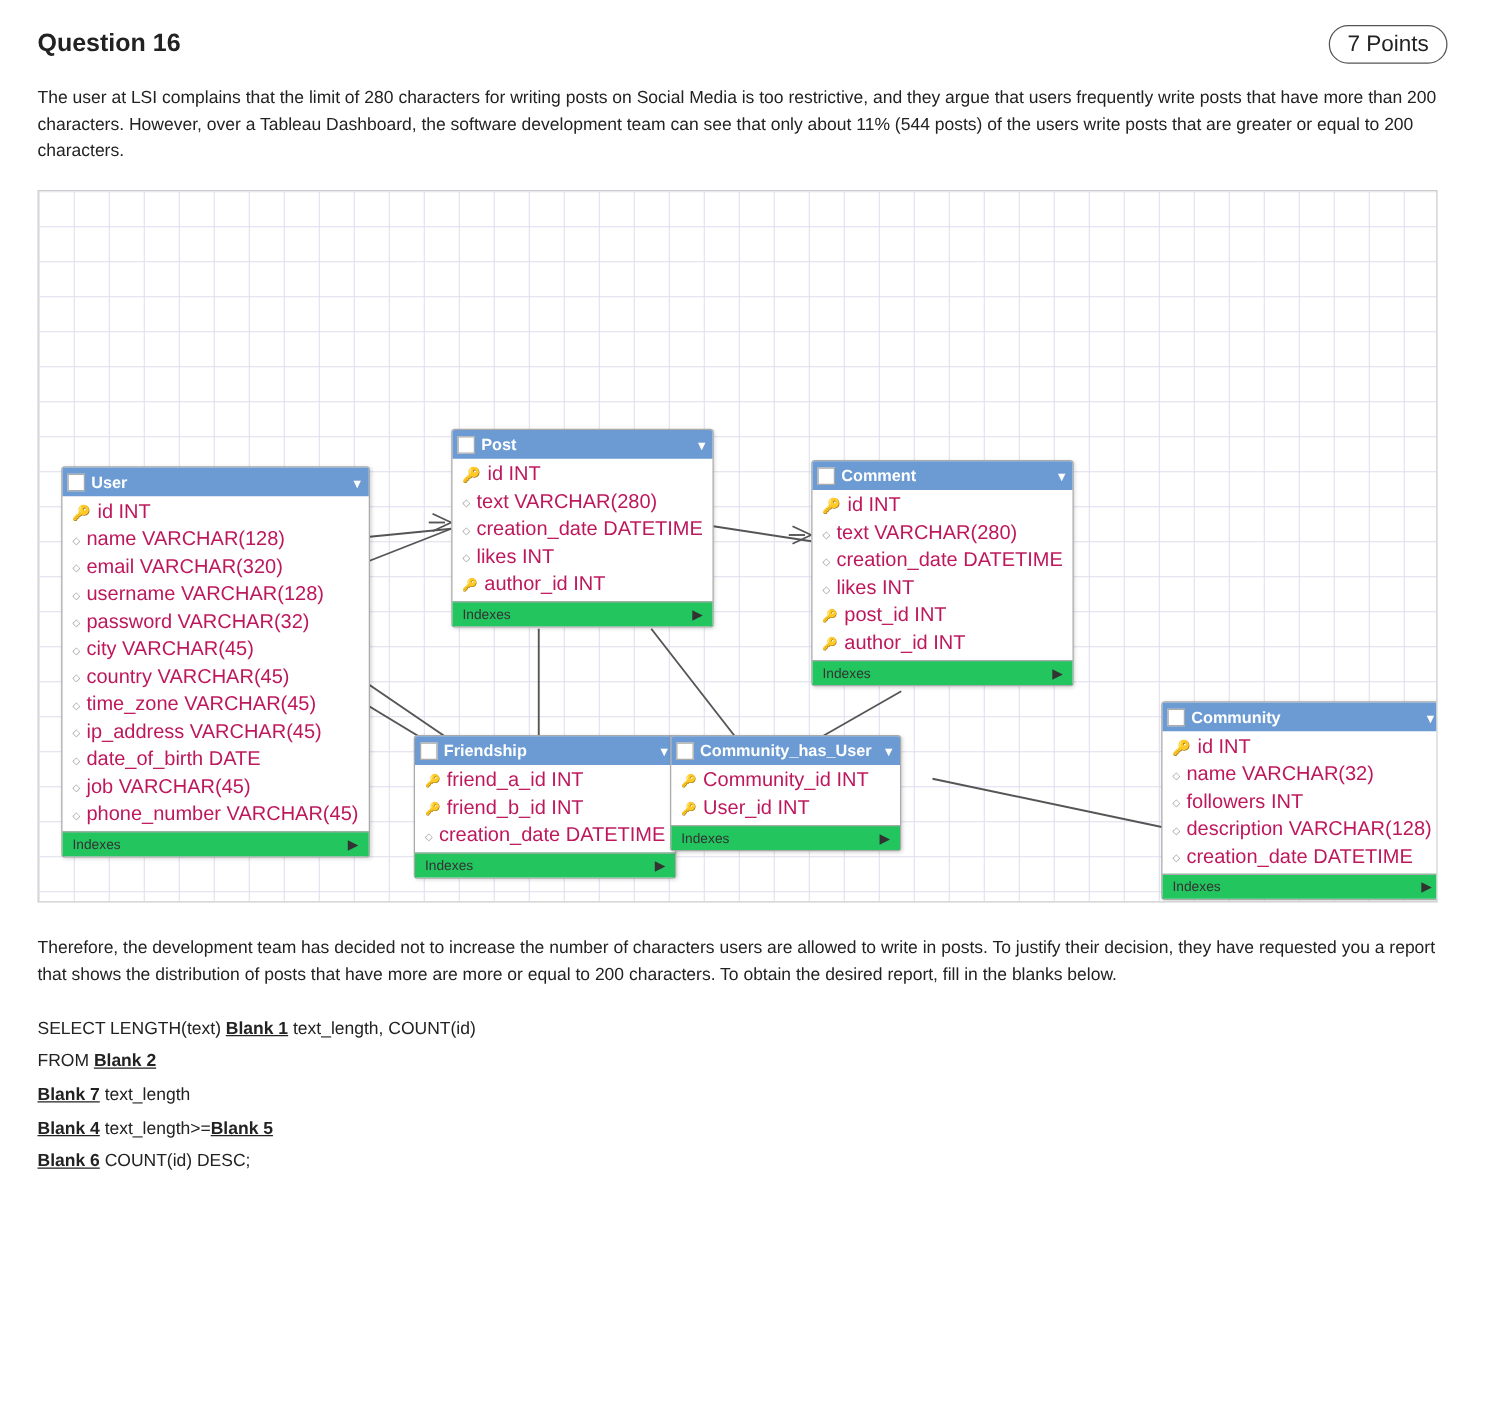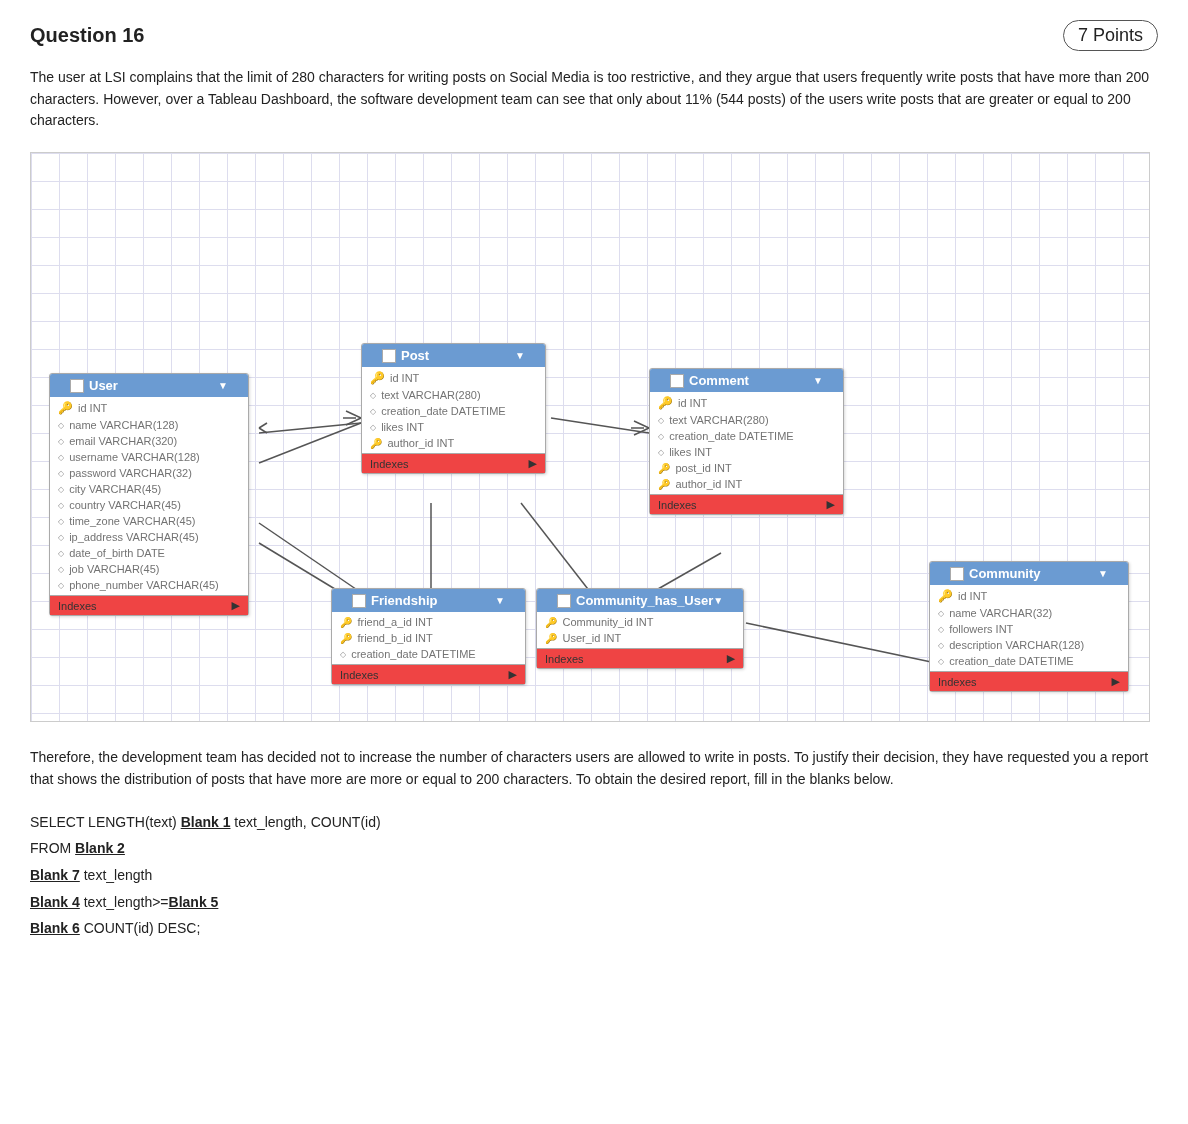--- a/index.html
+++ b/index.html
@@ -66,23 +66,23 @@
       border: 1px solid #aaa;
       border-radius: 3px;
       font-size: 12px;
       min-width: 170px;
       box-shadow: 1px 1px 3px rgba(0,0,0,0.15);
     }
 
     .db-table-header {
       background: #6b9bd2;
       color: #fff;
-      padding: 4px 20px;
+      padding: 4px 4px;
       display: flex;
-      align-items: center;
+      align-items: flex-end;
       justify-content: space-between;
       border-radius: 2px 2px 0 0;
     }
 
     .db-table-header-left {
       display: flex;
       align-items: center;
       gap: 5px;
     }
 
@@ -129,26 +129,26 @@
       flex-shrink: 0;
     }
 
     .field-icon-reg {
       color: #999;
       font-size: 8px;
       flex-shrink: 0;
     }
 
     .field-text {
-      font-size: 11px;
-      color: #737373;
+      font-size: 16px;
+      color: #be185d;
     }
 
     .db-indexes {
-      background: #ef4444;
+      background: #22c55e;
       padding: 3px 8px;
       display: flex;
       align-items: center;
       justify-content: space-between;
       font-size: 11px;
       color: #333;
       border-top: 1px solid #aaa;
     }
 
     

